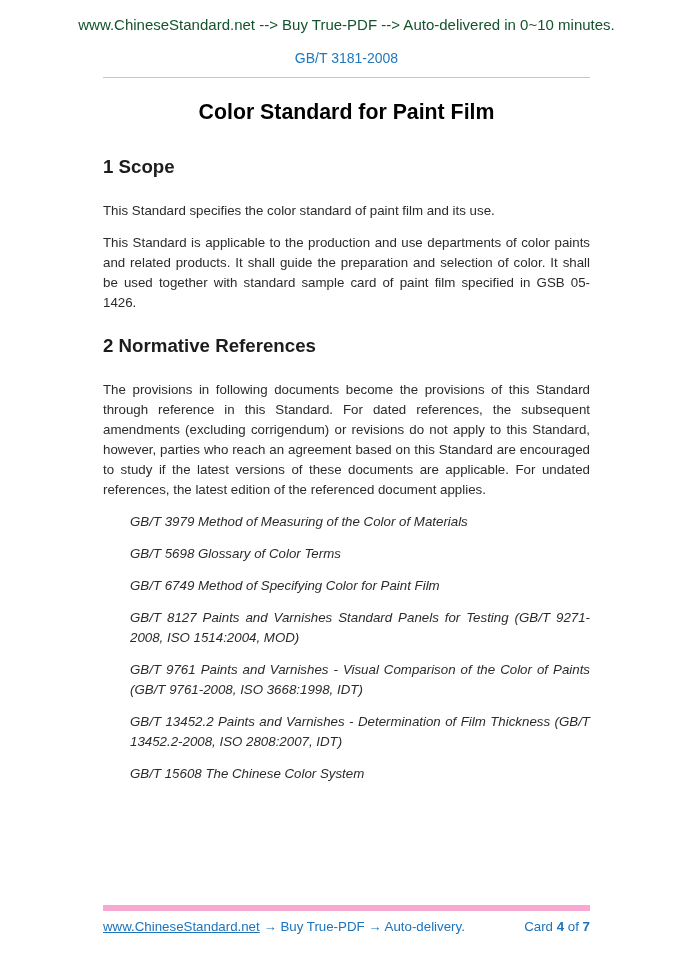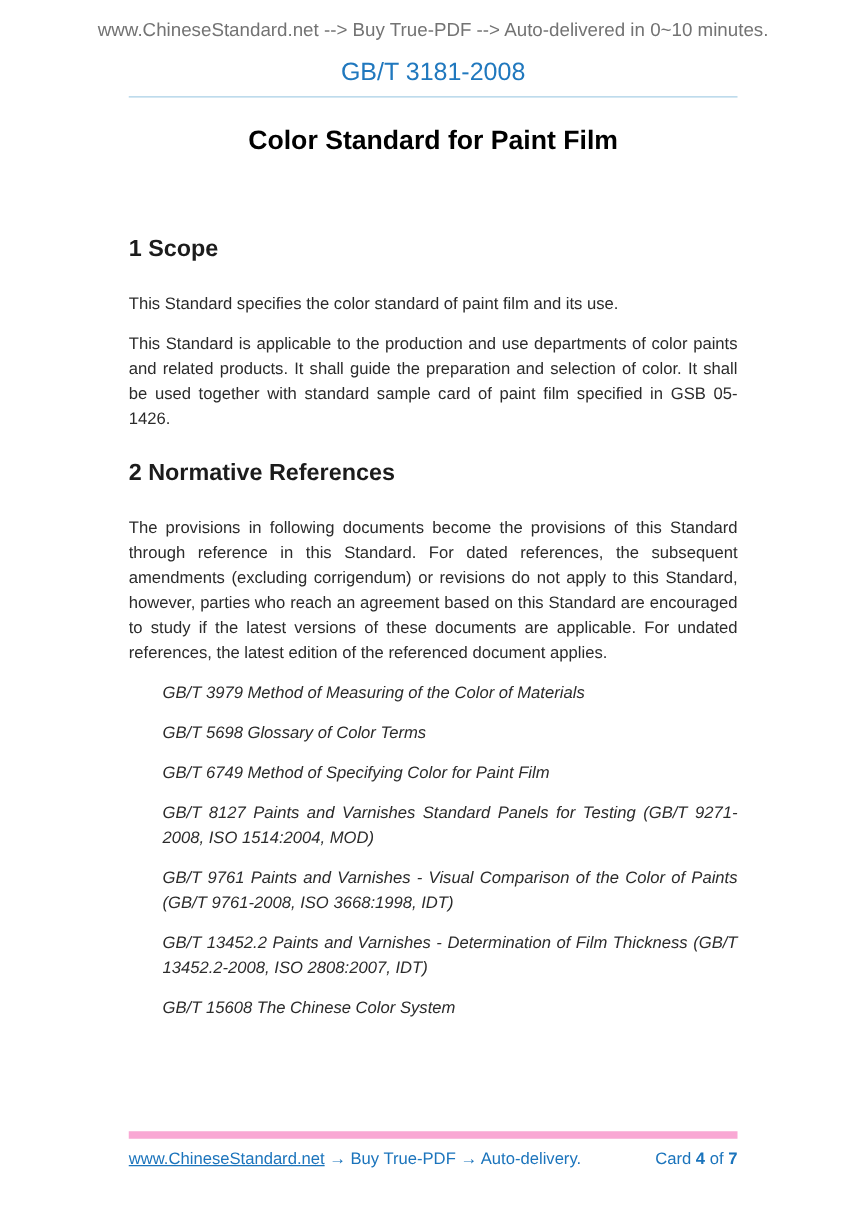--- a/index.html
+++ b/index.html
@@ -11,29 +11,29 @@
   }
   .page {
     position: relative;
     width: 693px; height: 980px;
     background: #ffffff;
     overflow: hidden;
   }
   .promo {
     margin-top: 14px;
     text-align: center;
-    color: #737373;
+    color: #14532d;
     font-size: 15px;
     line-height: 22px;
   }
   .doc-code {
     margin-top: 12px;
     text-align: center;
     color: #2078be;
-    font-size: 20px;
+    font-size: 14px;
     line-height: 20px;
   }
   .rule {
     width: 487px;
     margin: 9px auto 0 auto;
     border: none;
     border-top: 1px solid #a9cfe6;
     height: 0;
   }
   .title {
@@ -50,21 +50,21 @@
     color: #2b2b2b;
     font-size: 13.3px;
   }
   .content h2 {
     font-size: 18.7px;
     font-weight: bold;
     color: #1c1c1c;
     margin: 21px 0 23px 0;
     line-height: 23px;
   }
-  .content h2.first { margin-top: 62px; }
+  .content h2.first { margin-top: 30px; }
   .content p.body {
     text-align: justify;
     line-height: 20px;
     margin: 0 0 12px 0;
   }
   .refs { margin-top: 8px; font-style: italic; }
   .ref {
     padding-left: 27px;
     text-align: justify;
     line-height: 20px;

